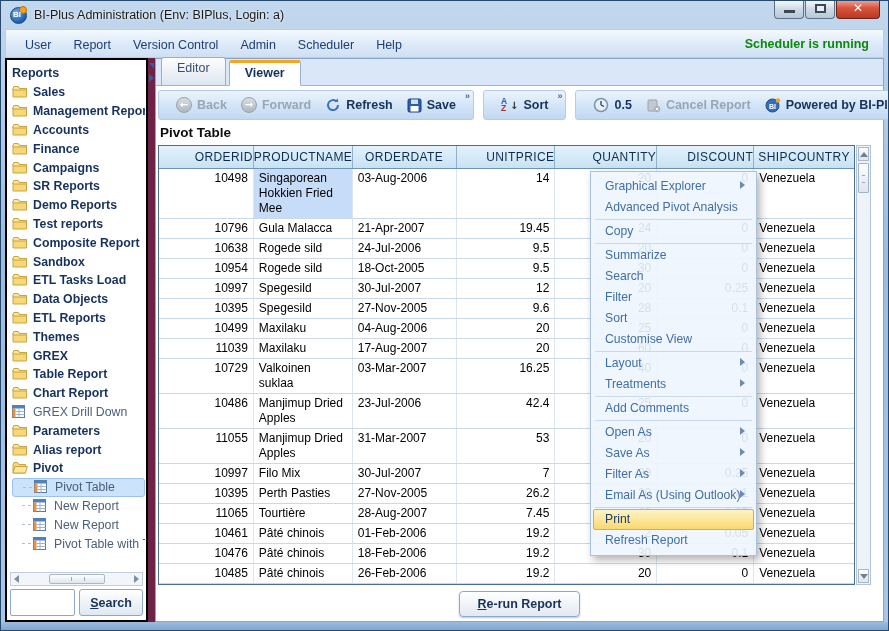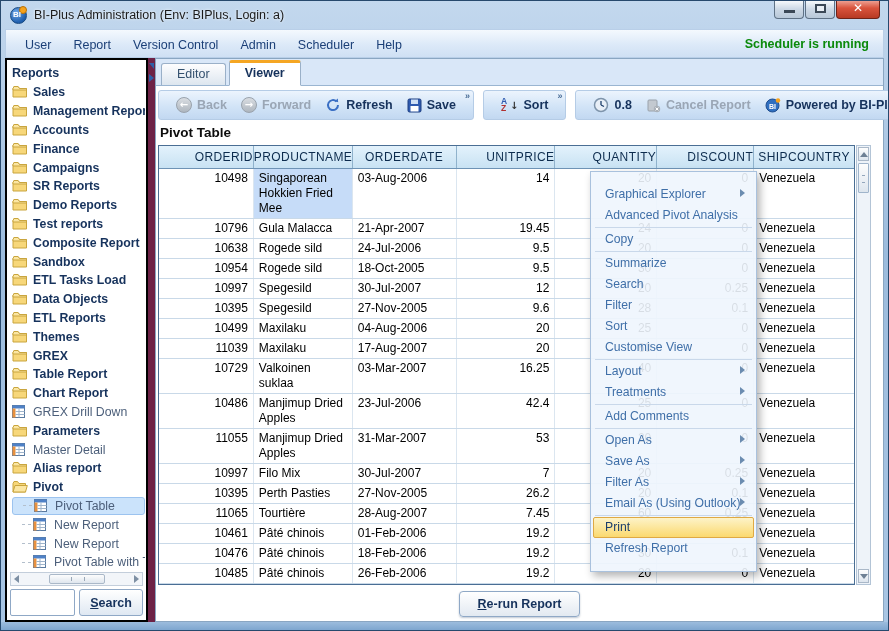--- a/index.html
+++ b/index.html
@@ -74,21 +74,21 @@
   .splitter { position:absolute; left:143px; width:7px; top:0; bottom:0; background:#6d2246; }
   .split-arrow1 { position:absolute; top:5px; left:1px; width:0; height:0;
     border-left:5px solid transparent; border-top:6px solid #2d5fa8; }
   .split-arrow2 { position:absolute; top:16px; left:1px; width:0; height:0;
     border-top:4px solid transparent; border-bottom:4px solid transparent; border-left:5px solid #2d5fa8; }
 
   
   .main { position:absolute; left:150px; right:0; top:0; bottom:0; background:#fff; border:1px solid #8aa6c2; }
   .tabstrip { position:absolute; left:0; right:0; top:0; height:27px; background:#d9e7f8;
     border-bottom:1px solid #9ab5d1; display:flex; align-items:flex-end; padding-left:5px; }
-  .tab { height:22px; line-height:20px; padding:0 15px; margin-right:3px;
+  .tab { height:28px; line-height:20px; padding:0 15px; margin-right:3px;
     border:1px solid #9ab0c8; border-bottom:none; border-radius:3px 3px 0 0;
     background:linear-gradient(#fdfdfe,#dde6ef); font-size:12.5px; color:#33506e; cursor:default; }
   .tab.active { height:26px; line-height:21px; border-top:3px solid #f5a623; background:#fff;
     font-weight:bold; color:#16325c; border-bottom:1px solid #fff; margin-bottom:-1px; }
 
   .toolbar { position:absolute; left:2px; right:2px; top:30px; height:33px; display:flex; gap:9px; }
   .tb-group { height:30px; margin-top:1px; background:linear-gradient(#ecf4fd,#d2e4f7 55%,#c2d8f1);
     border:1px solid #b5cce6; border-radius:3px; display:flex; align-items:center;
     padding:0 10px; position:relative; }
   .tb-btn { display:flex; align-items:center; gap:5px; padding:0 7px; font-size:12.5px;
@@ -137,21 +137,21 @@
   .bottom-bar { position:absolute; left:0; right:0; bottom:0; height:35px; background:#fff;
     display:flex; align-items:center; justify-content:center; }
   .rerun-btn { padding:5px 17px; border:1px solid #8fa8c6; border-radius:4px;
     background:linear-gradient(#ffffff,#e2e9f1); font-size:12.5px; font-weight:bold; color:#16325c;
     box-shadow:0 1px 2px rgba(40,70,110,0.3); cursor:default; }
   .rerun-btn u, .search-btn u { text-decoration:underline; }
 
   
   .context-menu { position:absolute; left:589px; top:170px; width:167px;
     background:rgba(238,245,253,0.9); border:1px solid #a9c1dd;
-    box-shadow:3px 4px 8px rgba(0,0,0,0.3); padding:12px 2px; z-index:50; }
+    box-shadow:3px 4px 8px rgba(0,0,0,0.3); padding:4px 2px; z-index:50; }
   .menu-item { position:relative; padding:3px 12px; font-size:12.2px; line-height:15px;
     color:#3f6fa8; cursor:default; white-space:nowrap; }
   .menu-item .sub-arrow { position:absolute; right:9px; top:5px; width:0; height:0;
     border-top:4px solid transparent; border-bottom:4px solid transparent; border-left:5px solid #6b8cb0; }
   .menu-item.highlight { background:linear-gradient(#fdf3c8,#fbd96f); border:1px solid #dfa944;
     border-radius:2px; color:#1c3e6b; padding:2px 11px; }
   .menu-sep { height:1px; background:#c9d8ea; margin:1px 2px; }
 
   
   .frame-bottom { position:absolute; left:0; right:0; bottom:0; height:8px;
@@ -354,31 +354,20 @@
               <span class="tree-label">GREX Drill Down</span>
             </div>
             <div class="tree-item ">
               <span class="tree-icon">
                 <svg width="16" height="13" viewBox="0 0 16 13">
                   <path d="M1 3.5 L1 12 L14.5 12 L14.5 3.5 L7.5 3.5 L6 1.5 L2 1.5 Z" fill="#f7d77a" stroke="#c9a53e"></path>
                   <path d="M1 5 L14.5 5 L14.5 3.5 L7.5 3.5 L6 1.5 L2 1.5 L1 3.5 Z" fill="#fbe6a2" stroke="#c9a53e"></path>
                 </svg>
               </span>
               <span class="tree-label">Parameters</span>
-            </div>
-            <div class="tree-item report">
-              <span class="tree-icon">
-                <svg width="13" height="13" viewBox="0 0 13 13">
-                  <rect x="0.5" y="0.5" width="12" height="12" fill="#fff" stroke="#5a7aa0"></rect>
-                  <rect x="0.5" y="0.5" width="12" height="3" fill="#4f81c7"></rect>
-                  <rect x="0.5" y="3.5" width="3" height="9" fill="#e8913f"></rect>
-                  <path d="M3.5 6.5 H12.5 M3.5 9.5 H12.5 M7 3.5 V12.5" stroke="#9fb4cb" stroke-width="1" fill="none"></path>
-                </svg>
-              </span>
-              <span class="tree-label">Master Detail</span>
             </div>
             <div class="tree-item ">
               <span class="tree-icon">
                 <svg width="16" height="13" viewBox="0 0 16 13">
                   <path d="M1 3.5 L1 12 L14.5 12 L14.5 3.5 L7.5 3.5 L6 1.5 L2 1.5 Z" fill="#f7d77a" stroke="#c9a53e"></path>
                   <path d="M1 5 L14.5 5 L14.5 3.5 L7.5 3.5 L6 1.5 L2 1.5 L1 3.5 Z" fill="#fbe6a2" stroke="#c9a53e"></path>
                 </svg>
               </span>
               <span class="tree-label">Alias report</span>
             </div>
@@ -500,21 +489,21 @@
             <span>Sort</span>
             </span>
           <span class="chev">»</span>
         </div>
         <div class="tb-group">
           <span class="tb-btn">
             <svg width="16" height="16" viewBox="0 0 16 16">
               <circle cx="8" cy="8" r="6.5" fill="#e8eff7" stroke="#7e94ab" stroke-width="1.5"></circle>
               <path d="M8 8 L8 4 M8 8 L11 9.5" stroke="#1c3e6b" stroke-width="1.3" fill="none"></path>
               </svg>
-            <span>0.8</span>
+            <span>0.5</span>
             </span>
           <span class="tb-btn disabled">
             <svg width="15" height="15" viewBox="0 0 15 15">
               <rect x="2" y="2" width="9" height="11" rx="1" fill="#c3c9d0" stroke="#9aa2ab"></rect>
               <circle cx="11" cy="11" r="3.2" fill="#aab1b9"></circle>
               <path d="M9.6 9.6 L12.4 12.4 M12.4 9.6 L9.6 12.4" stroke="#fff" stroke-width="1"></path>
               </svg>
             <span>Cancel Report</span>
             </span>
           <span class="tb-btn">

